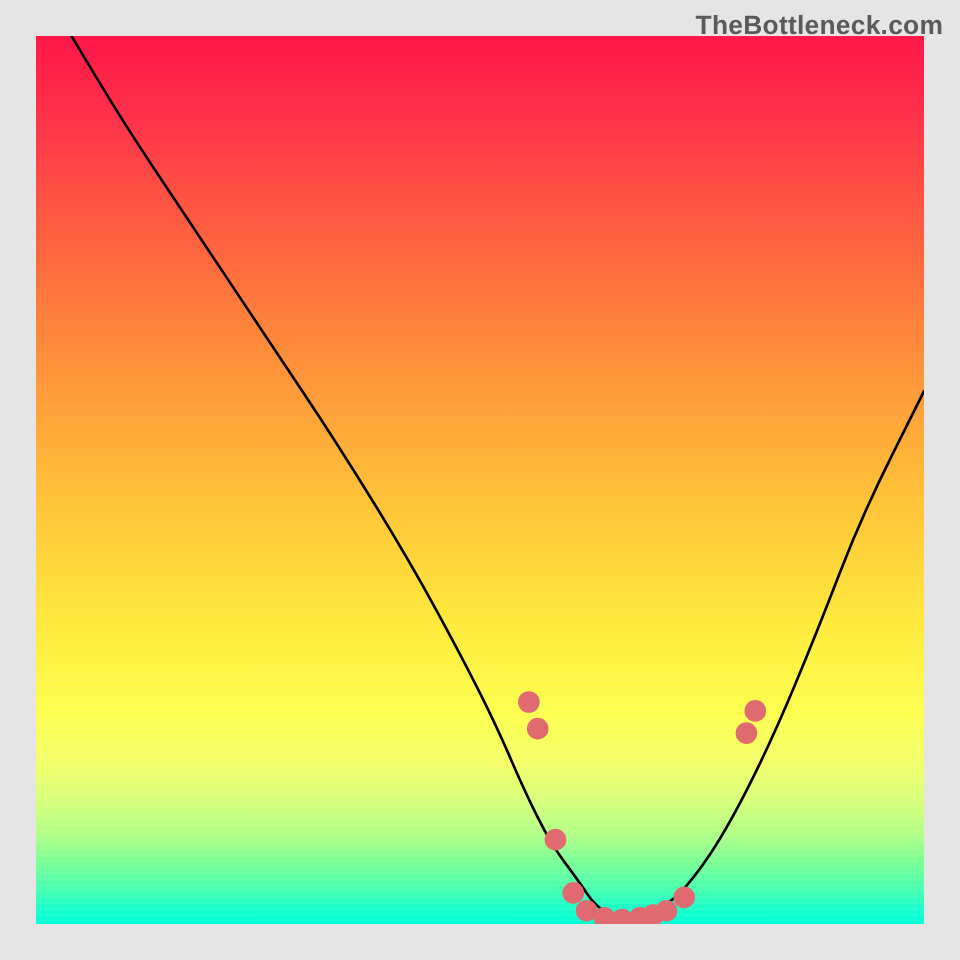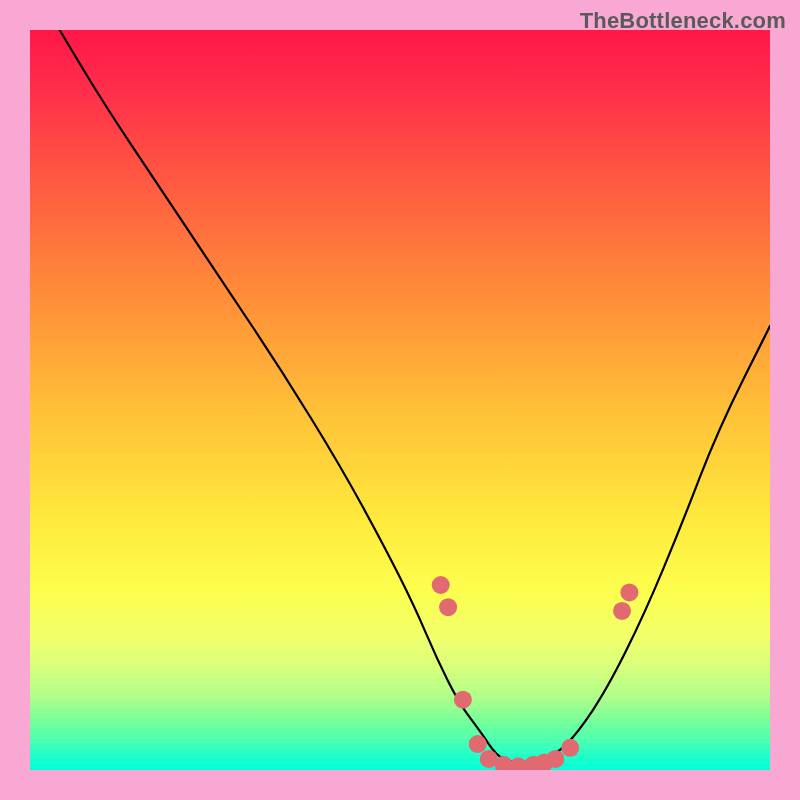--- a/index.html
+++ b/index.html
@@ -10,21 +10,21 @@
     background: #000;
     overflow: hidden;
     font-family: Arial, Helvetica, sans-serif;
   }
   .frame {
     position: absolute;
     left: 0;
     top: 0;
     width: 800px;
     height: 800px;
-    background: #f9a8d4;
+    background: #e5e5e5;
   }
   .plot-area {
     position: absolute;
     left: 30px;
     top: 30px;
     width: 740px;
     height: 740px;
     overflow: hidden;
   }
   .gradient {

